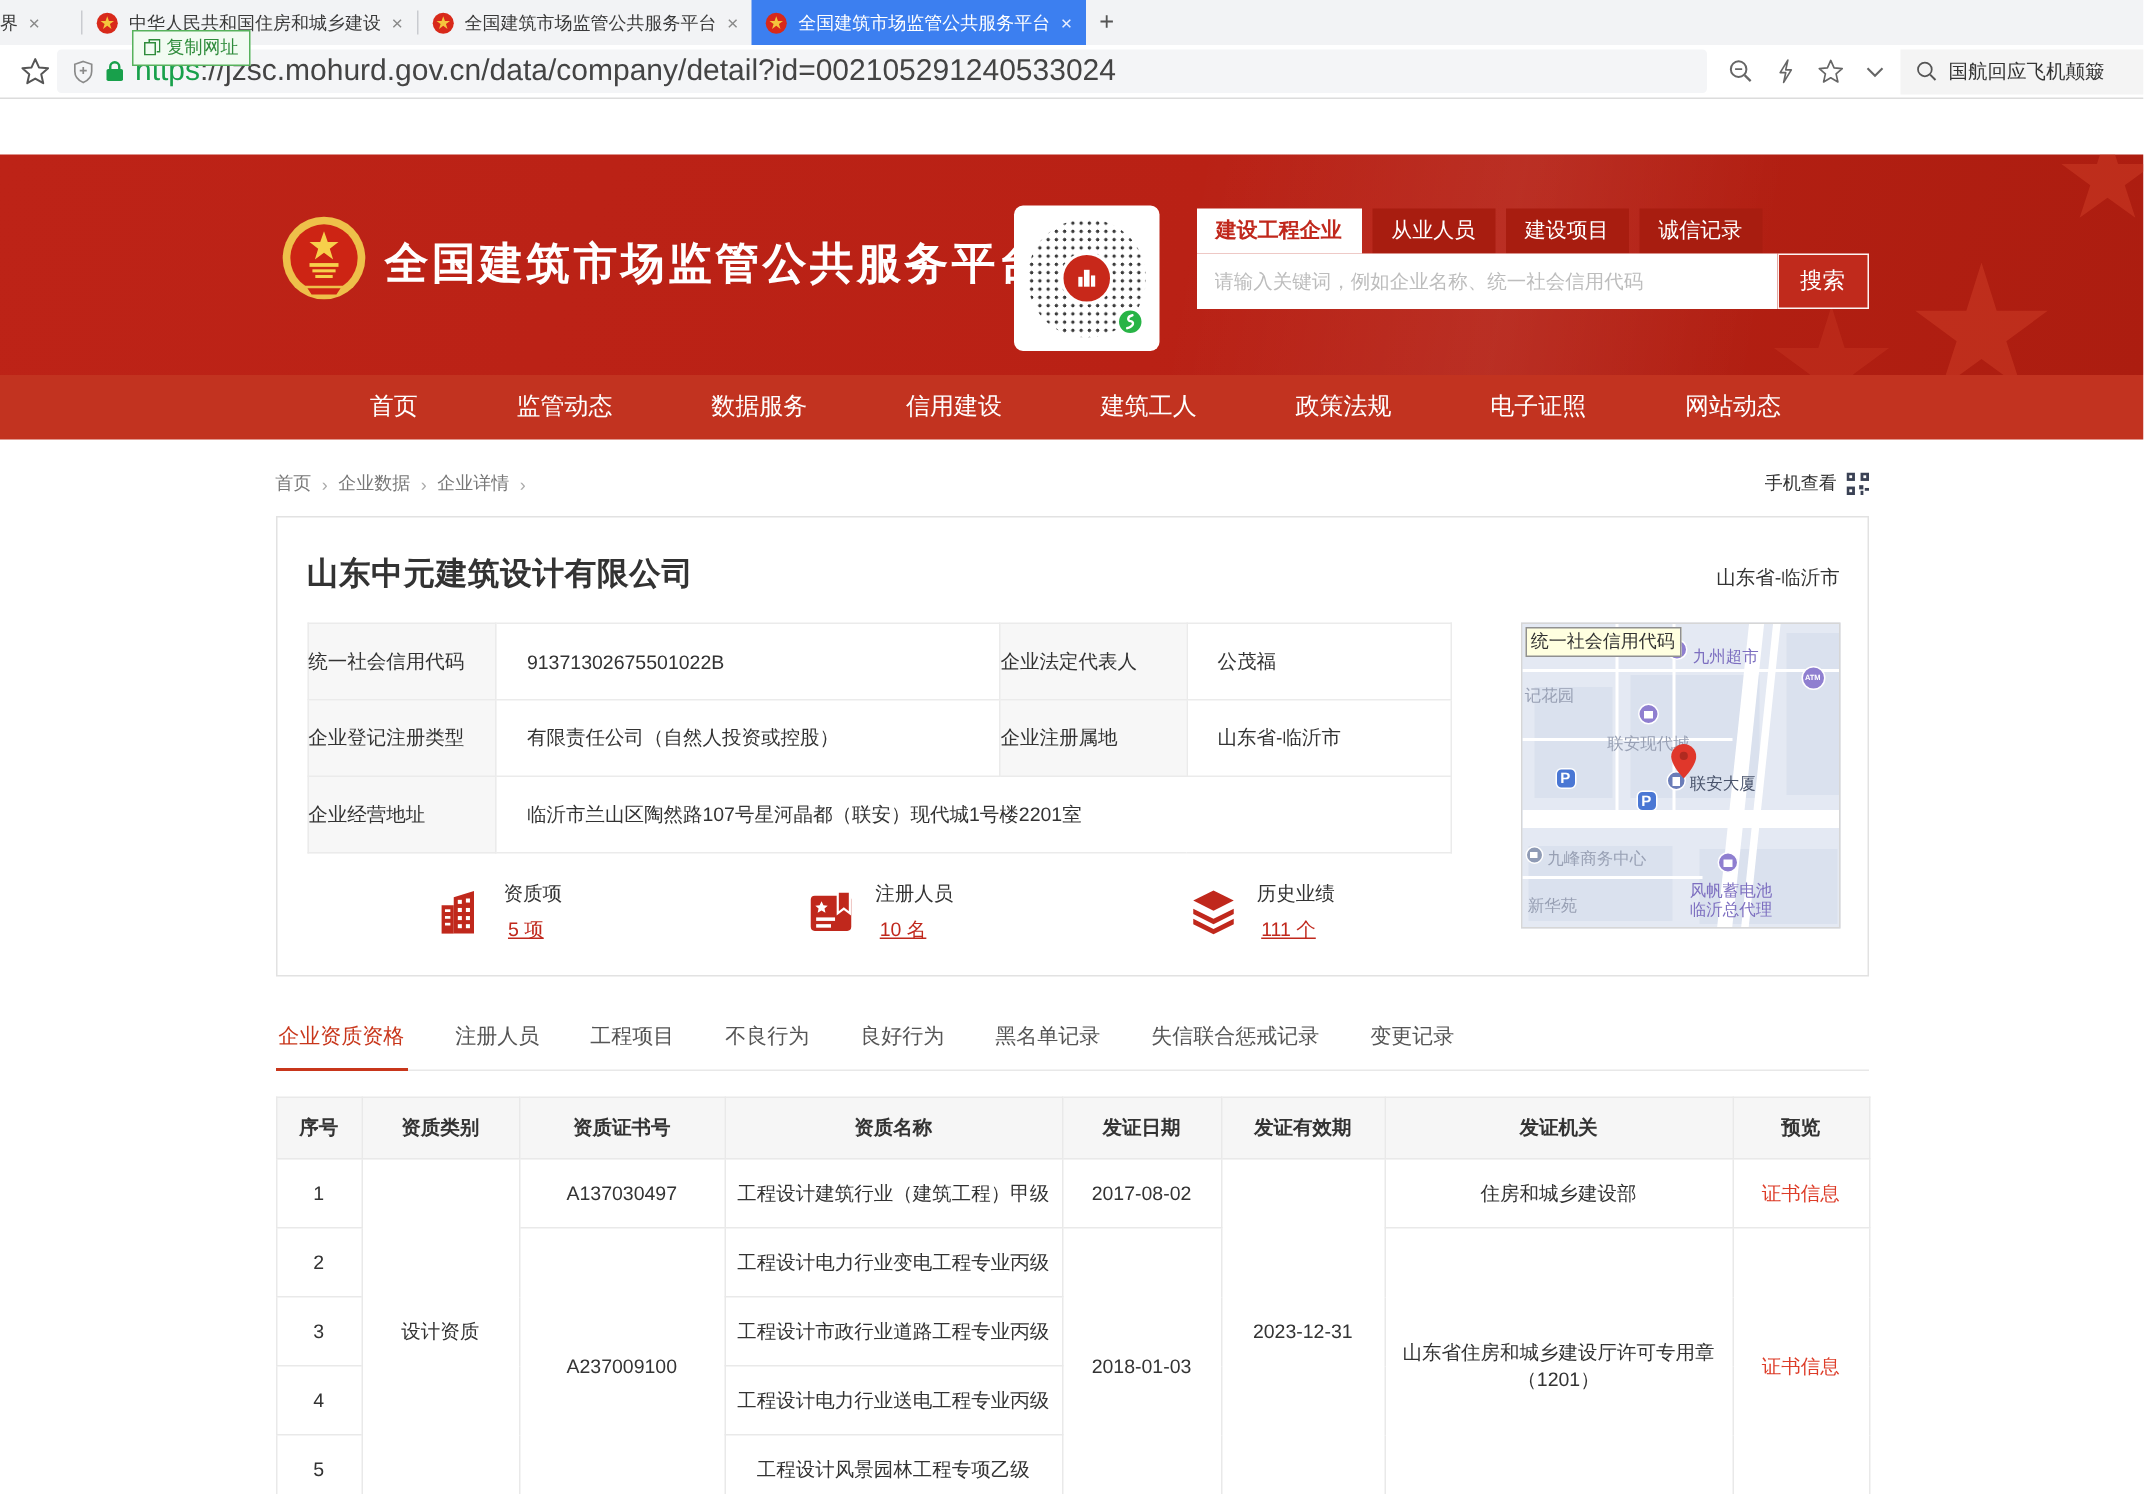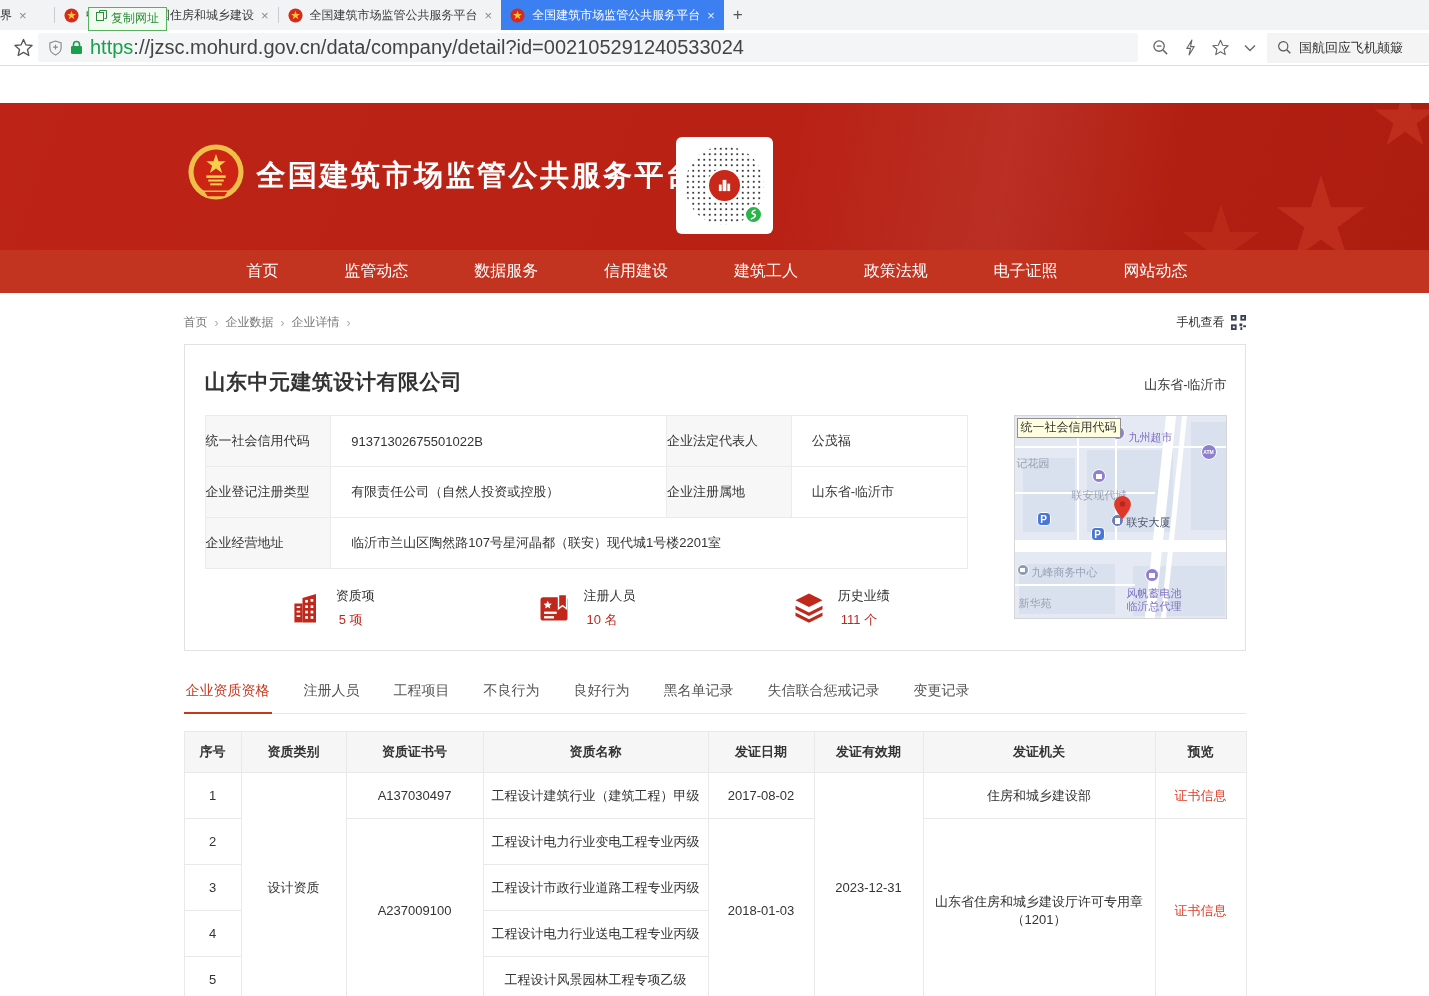--- a/index.html
+++ b/index.html
@@ -12,22 +12,22 @@
   .tab { display:flex; align-items:center; gap:7px; padding:0 9px; font-size:12px; color:#3a3a3a; max-width:232px; position:relative; }
   .tab .tab-title { white-space:nowrap; overflow:hidden; max-width:168px; }
   .tab .close { color:#8a8a8a; font-size:13px; line-height:1; cursor:pointer; }
   .tab.active { background:#3c7ff0; color:#fff; }
   .tab.active .close { color:#e9f0ff; }
   .tab.partial { width:54px; padding-left:0; overflow:hidden; }
   .tab-sep { width:1px; background:#c9cbd0; margin:7px 0; }
   .newtab-btn { width:28px; display:flex; align-items:center; justify-content:center; font-size:17px; color:#555; cursor:pointer; }
   .favicon { width:15px; height:15px; flex:0 0 15px; }
 
-  .copy-tooltip { position:absolute; left:88px; top:7px; z-index:30; background:#f2fbf2;
-    border:1px solid #57b25c; color:#2f8c3c; font-size:12px; padding:2px 7px 3px; display:flex; gap:4px; }
+  .copy-tooltip { position:absolute; left:88px; top:20px; z-index:30; background:#f2fbf2;
+    border:1px solid #57b25c; color:#2f8c3c; font-size:12px; padding:2px 7px 3px; display:flex; align-items:center; gap:4px; }
 
   .urlrow { height:36px; background:#fff; display:flex; align-items:center; padding:0 0 0 8px; border-bottom:1px solid #dcdcdc; }
   .fav-star { width:30px; display:flex; justify-content:center; color:#555; }
   .url-field { width:1100px; height:29px; background:#f4f5f7; border-radius:3px; display:flex; align-items:center; padding:0 10px; gap:7px; }
   .url-text { font-size:20px; color:#444; white-space:nowrap; overflow:hidden; }
   .url-text .proto { color:#18a04b; }
   .chrome-icons { display:flex; align-items:center; gap:15px; margin-left:14px; color:#555; }
   .quick-search { margin-left:auto; width:162px; height:30px; background:#f4f4f4; display:flex; align-items:center; gap:7px; padding:0 10px; font-size:13px; color:#333; }
   .gap-white { height:37px; background:#fff; }
 
@@ -78,21 +78,21 @@
   .company-region { font-size:13px; color:#333; padding-bottom:2px; }
   .company-body { display:flex; margin-top:19px; }
   .info-col { width:763px; }
   .info-table { width:100%; border-collapse:collapse; font-size:13px; color:#333; }
   .info-table td { border:1px solid #ebebeb; height:51px; }
   .info-table td.lab { background:#f7f7f7; }
   .info-table td.val { padding-left:20px; }
   .stats-row { display:flex; margin-top:18px; }
   .stat { flex:1; display:flex; align-items:center; justify-content:center; gap:11px; }
   .stat-txt { font-size:13px; color:#333; }
-  .stat-val { color:#c0281c; margin-top:6px; padding-left:3px; }
+  .stat-val { color:#c0281c; margin-top:6px; padding-left:3px;text-decoration:underline; }
 
   
   .map-col { margin-left:auto; width:213px; height:204px; position:relative; border:1px solid #d6d6d6; background:#e3e8f2; overflow:hidden; }
   .mblock { position:absolute; background:#dae1ee; }
   .road { position:absolute; background:#fff; }
   .map-overlay { position:absolute; left:2px; top:2px; z-index:5; background:#ffffe0; border:1px solid #909090; font-size:12px; color:#333; padding:0 3px 1px; }
   .mlabel { position:absolute; font-size:11px; white-space:nowrap; z-index:4; }
   .mlabel.area { color:#98a0b4; }
   .mlabel.poi { color:#7d6fc0; }
   .mlabel.dark { color:#49536b; }
@@ -240,20 +240,32 @@
             <rect x="11" y="6" width="3" height="8" fill="#fff"></rect>
           </svg>
       </div>
       <div class="qr-wechat">
         <svg width="10" height="11" viewBox="0 0 12 14">
             <path d="M8.5 1.5 C4 2.5 4 6 7 6.5 C10 7 10 10.5 4 12.5" fill="none" stroke="#fff" stroke-width="2" stroke-linecap="round"></path>
           </svg>
       </div>
     </div>
 
+    <div class="search-block">
+      <div class="search-tabs">
+        <div class="search-tab active">建设工程企业</div>
+        <div class="search-tab">从业人员</div>
+        <div class="search-tab">建设项目</div>
+        <div class="search-tab">诚信记录</div>
+      </div>
+      <div class="search-row">
+        <input class="hdr-input" placeholder="请输入关键词，例如企业名称、统一社会信用代码" style="">
+        <div class="search-btn">搜索</div>
+      </div>
+    </div>
   </div>
 </div>
 
 <div class="main-nav">
   <div class="nav-inner">
     <span class="nav-item">首页</span>
     <span class="nav-item">监管动态</span>
     <span class="nav-item">数据服务</span>
     <span class="nav-item">信用建设</span>
     <span class="nav-item">建筑工人</span>

